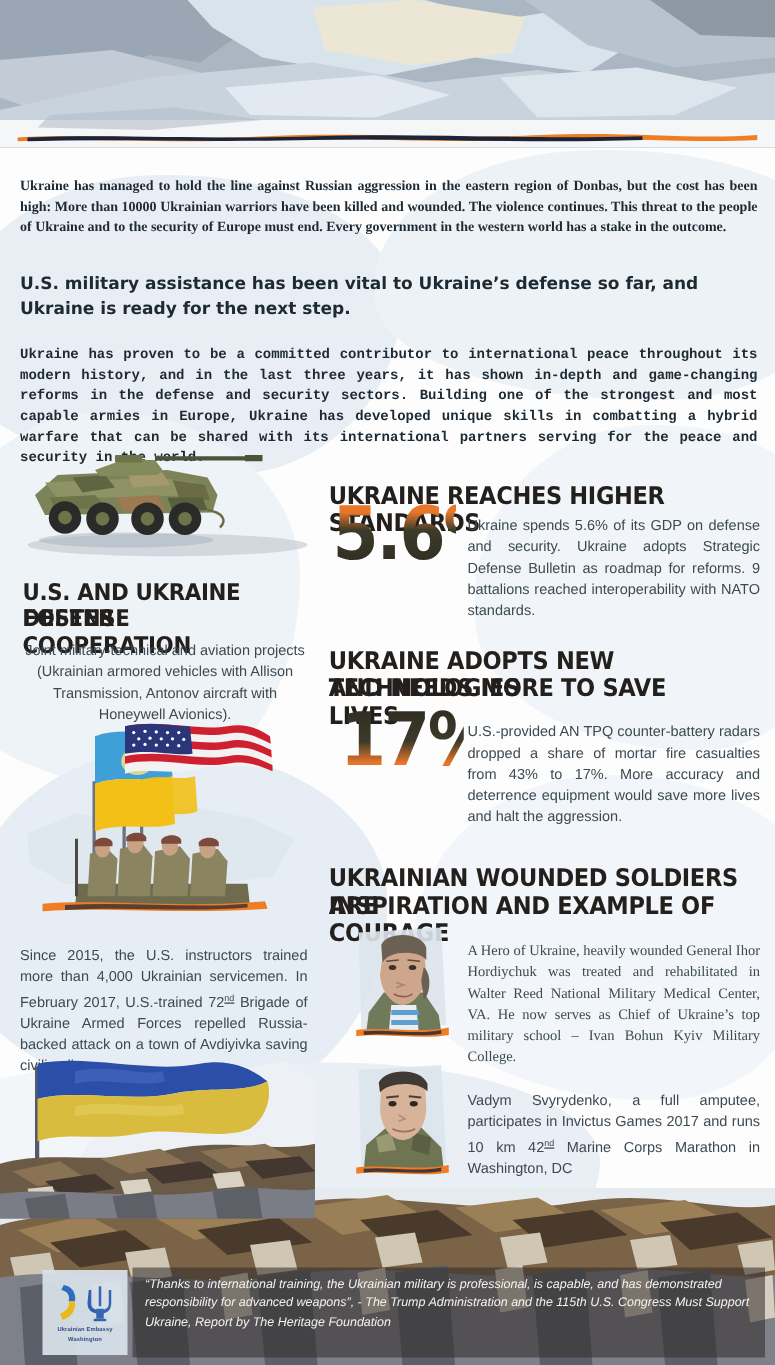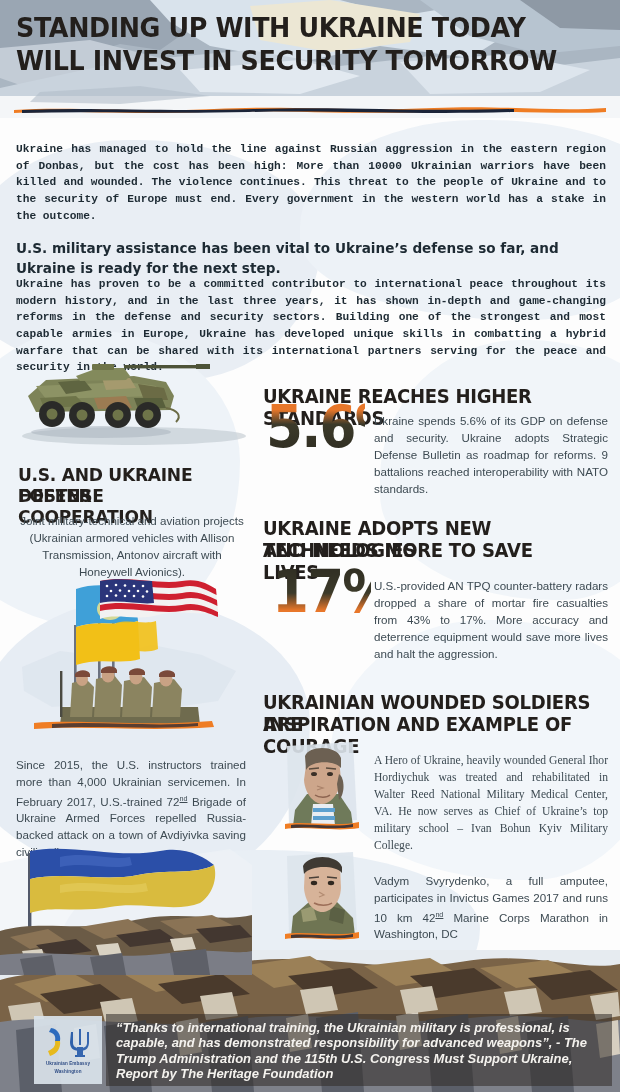--- a/index.html
+++ b/index.html
@@ -37,26 +37,26 @@
     transform:scaleX(0.94);
     transform-origin:left center;
     white-space:nowrap;
   }
   .orange-rule{position:absolute;left:14px;top:104px;width:592px;height:11px;z-index:4;}
 
   
   .content{position:relative;z-index:3;}
   .intro{
     position:absolute;left:16px;top:130px;width:590px;
-    font-family:Liberation Mono, monospace;
+    font-family:Liberation Serif, serif;
     font-size:11.2px;line-height:16.6px;font-weight:bold;
     color:#1d2a33;text-align:justify;
   }
   .intro-mid{
-    position:absolute;left:16px;top:224px;width:590px;
+    position:absolute;left:16px;top:203px;width:590px;
     font-family:"DejaVu Sans", sans-serif;
     font-size:13.6px;line-height:20px;font-weight:bold;
     color:#1d2a33;
   }
   .intro-last{
     position:absolute;left:16px;top:265px;width:590px;
     font-family:Liberation Mono, monospace;
     font-size:11.2px;line-height:16.6px;font-weight:bold;
     color:#1d2a33;text-align:justify;
   }
@@ -95,21 +95,21 @@
 
   
   .bottom-camo{position:absolute;left:0;top:950px;width:620px;height:142px;overflow:hidden;z-index:2;}
   .quote-box{
     position:absolute;left:106px;top:1014px;width:506px;height:72px;z-index:5;
     background:rgba(48,42,38,0.55);
     padding:6px 8px 6px 10px;box-sizing:border-box;
   }
   .quote-text{
     font-family:"Liberation Sans", sans-serif;
-    font-style:italic;font-weight:bold;font-size:13px;line-height:15.4px;
+    font-style:italic;font-weight:normal;font-size:10px;line-height:15.4px;
     color:#f4f2ee;
   }
   .logo-box{
     position:absolute;left:34px;top:1016px;width:68px;height:68px;z-index:6;
     background:#d9e2ea;opacity:0.93;
     display:flex;flex-direction:column;align-items:center;justify-content:center;
   }
   .logo-cap{
     font-family:"Liberation Sans", sans-serif;
     font-size:4.6px;line-height:6px;color:#2a4a86;text-align:center;
@@ -142,24 +142,20 @@
       <path d="M420 0 L560 0 L600 18 L620 10 L620 46 L540 54 L470 36 Z" fill="#b7c4d0"></path>
       <path d="M520 0 L620 0 L620 30 L560 28 Z" fill="#8e99a5"></path>
       <path d="M0 48 L90 40 L160 58 L120 86 L40 92 L0 78 Z" fill="#c3ccd6"></path>
       <path d="M120 62 L250 50 L340 66 L430 56 L520 70 L620 58 L620 104 L0 104 L0 88 Z" fill="#c9d3dd"></path>
       <path d="M180 70 L300 60 L360 76 L300 94 L200 92 Z" fill="#e2e9f0"></path>
       <path d="M400 62 L510 54 L590 70 L540 92 L430 94 Z" fill="#dde5ed"></path>
       <path d="M0 96 L620 96 L620 118 L0 118 Z" fill="#f4f6f8"></path>
       <path d="M40 92 L140 86 L210 96 L120 104 L30 102 Z" fill="#b2bec9" opacity="0.6"></path>
     </svg>
 
-    <div class="header-inner">
-      <div class="title-line">STANDING UP WITH UKRAINE TODAY</div>
-      <div class="title-line">WILL INVEST IN SECURITY TOMORROW</div>
-    </div>
   </div>
 
   <svg class="orange-rule" width="592" height="11" viewBox="0 0 592 11">
     <path d="M0 6 C60 2, 120 9, 200 5 C280 1, 330 8, 420 4 C490 1, 540 8, 592 4 L592 8 C540 11, 480 5, 410 8 C330 11, 270 5, 190 8 C110 11, 60 6, 0 9 Z" fill="#ef7d24"></path>
     <path d="M8 6 C80 3, 150 8, 240 5 C330 2, 400 8, 500 5 L500 8 C400 11, 320 6, 235 8 C150 10, 80 7, 8 9 Z" fill="#1b2438"></path>
   </svg>
 
   <div class="content">
 
     <p class="intro">Ukraine has managed to hold the line against Russian aggression in the eastern region of Donbas, but the cost has been high: More than 10000 Ukrainian warriors have been killed and wounded. The violence continues. This threat to the people of Ukraine and to the security of Europe must end. Every government in the western world has a stake in the outcome.</p>

